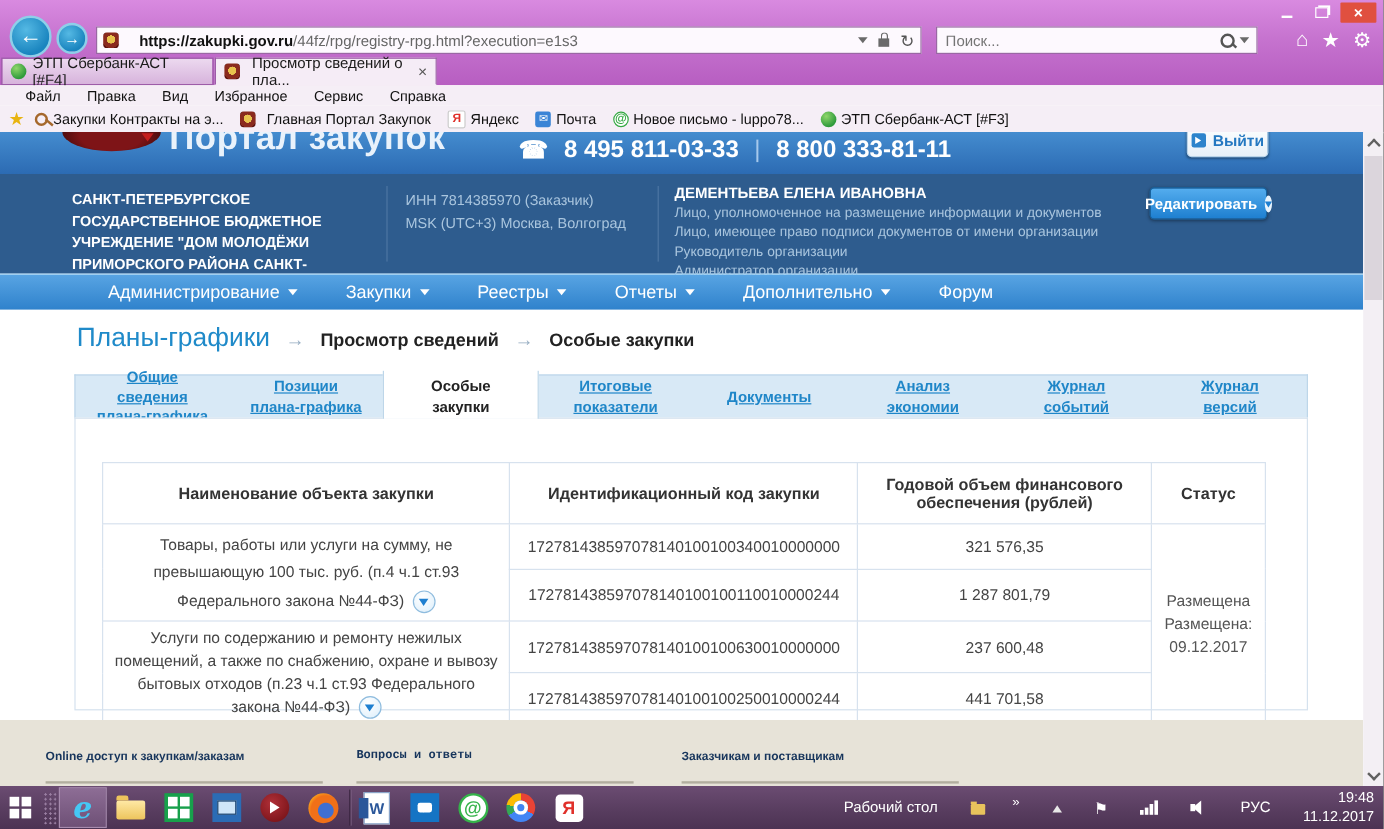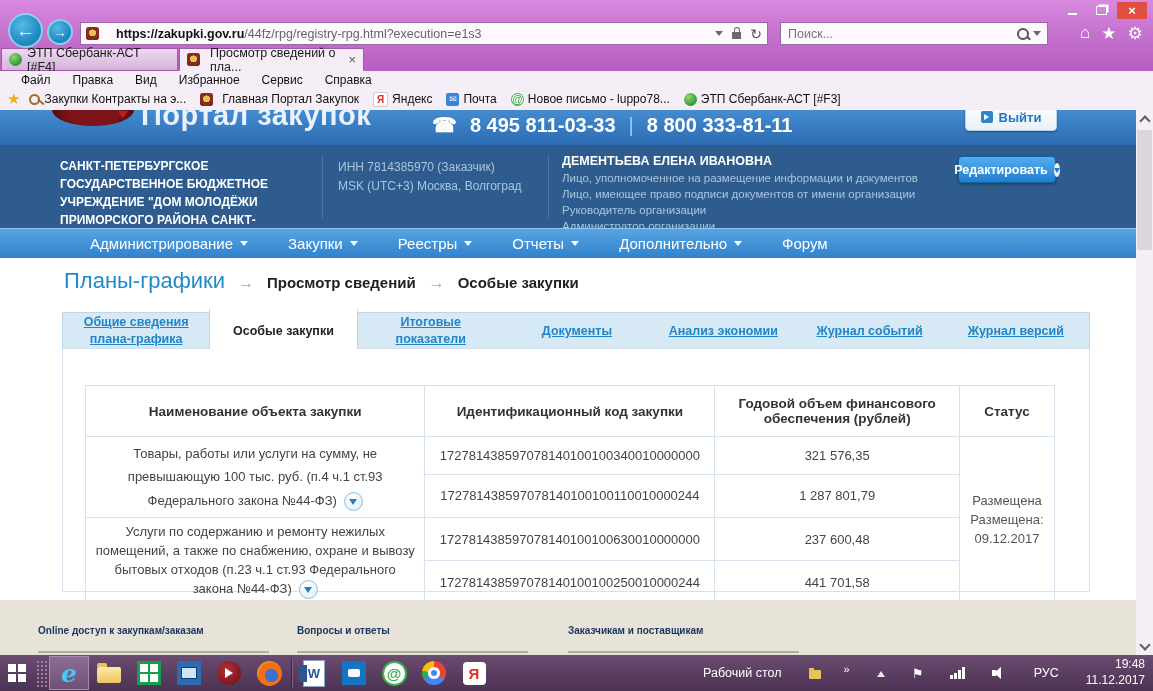--- a/index.html
+++ b/index.html
@@ -88,21 +88,21 @@
         background:linear-gradient(#448ccf,#2c6bb3);border-bottom:1px solid #275f9f;overflow:hidden;}
   .logo-blob{position:absolute;left:52px;top:-16px;width:82px;height:32px;border-radius:50%;
         background:radial-gradient(ellipse at 50% 60%,#7e1417 0 45%,#2a0607 90%);}
   .logo-tri{position:absolute;left:118px;top:1px;width:0;height:0;
         border:5px solid transparent;border-top:7px solid #c41d1d;}
   .site-title{position:absolute;left:141px;top:-11px;font-size:29px;font-weight:bold;color:#e9f2fb;letter-spacing:.5px;}
   .phones{position:absolute;left:432px;top:3px;display:flex;align-items:center;gap:13px;
         color:#fff;font-size:20px;font-weight:bold;}
   .phone-ico{font-size:20px;}
   .phone-sep{color:#a6c9ec;font-weight:normal;}
-  .logout-btn{position:absolute;right:79px;top:-7px;width:92px;height:28px;
+  .logout-btn{position:absolute;right:79px;top:-7px;width:68px;height:28px;
         background:linear-gradient(#feffff,#e7f0f8);border:1px solid #b9d3e8;border-radius:4px;
         display:flex;align-items:center;justify-content:center;gap:6px;
         color:#2478c1;font-size:13px;font-weight:bold;box-shadow:0 1px 2px rgba(0,0,0,.35);box-sizing:border-box;}
   .logout-ico{width:12px;height:12px;background:#2d84cc;border-radius:2px;position:relative;}
   .logout-ico::after{content:'';position:absolute;left:3px;top:3px;width:0;height:0;
         border:3px solid transparent;border-left:5px solid #fff;}
 
   
   .org-bar{position:absolute;top:35px;left:0;right:0;height:83px;background:#2e5c8e;}
   .org-name{position:absolute;left:60px;top:12px;width:264px;font-size:12px;font-weight:bold;
@@ -154,21 +154,21 @@
   .expander{display:inline-flex;width:19px;height:19px;border-radius:50%;vertical-align:middle;
         background:radial-gradient(circle at 40% 30%,#ffffff,#dceefb);border:1px solid #8fbcde;
         align-items:center;justify-content:center;margin-left:7px;box-sizing:border-box;}
   .expander i{width:0;height:0;border:4px solid transparent;border-top:6px solid #1e7fd0;margin-top:5px;}
   .status-cell div{line-height:1.45;color:#555;}
 
   
   .page-footer{position:absolute;top:490px;left:0;right:0;height:55px;background:#e7e3d8;}
   .fcol{position:absolute;top:25px;font-size:10px;font-weight:bold;color:#17355c;white-space:nowrap;}
   .fline{position:absolute;top:51px;height:2px;width:231px;background:#b2ae9f;}
-  .fc1{left:38px;} .fc2{left:297px;} .fc3{left:568px;} .fc4{left:804px;margin-top:41px;}
+  .fc1{left:38px;} .fc2{left:297px;font-family:Liberation Mono, monospace;} .fc3{left:568px;} .fc4{left:804px;margin-top:41px;}
 
   
   .taskbar{position:absolute;top:655px;left:0;right:0;height:36px;
         background:linear-gradient(#6b4c72 0%,#573c5e 60%,#4c3253 100%);
         display:flex;align-items:center;}
   .start{width:34px;height:36px;display:flex;align-items:center;justify-content:center;}
   .win-panes{display:grid;grid-template-columns:8px 8px;grid-template-rows:8px 8px;gap:1.5px;}
   .win-panes i{background:#fff;}
   .grip{width:11px;height:27px;margin:0 2px;
         background-image:radial-gradient(#9b80a3 34%,transparent 36%);background-size:4px 4px;}
@@ -374,20 +374,21 @@
     <div class="breadcrumb">
       <span class="bc-root">Планы-графики</span>
       <span class="bc-sep">→</span>
       <span class="bc-item">Просмотр сведений</span>
       <span class="bc-sep">→</span>
       <span class="bc-item">Особые закупки</span>
     </div>
 
     <div class="tabs">
       <span class="tab">Общие сведения плана-графика</span>
+      <span class="tab">Позиции плана-графика</span>
       <span class="tab active">Особые закупки</span>
       <span class="tab">Итоговые показатели</span>
       <span class="tab">Документы</span>
       <span class="tab">Анализ экономии</span>
       <span class="tab">Журнал событий</span>
       <span class="tab">Журнал версий</span>
     </div>
 
     <div class="panel">
       <table class="reg">

